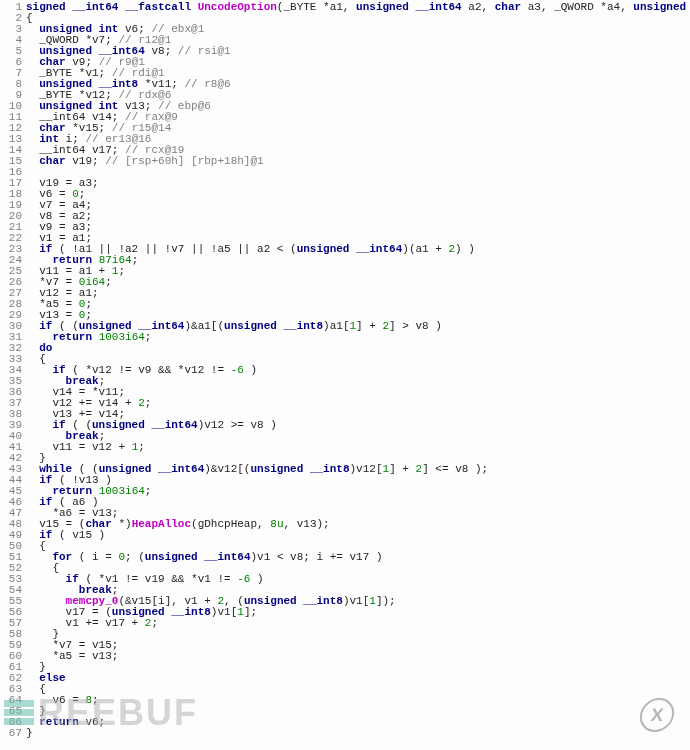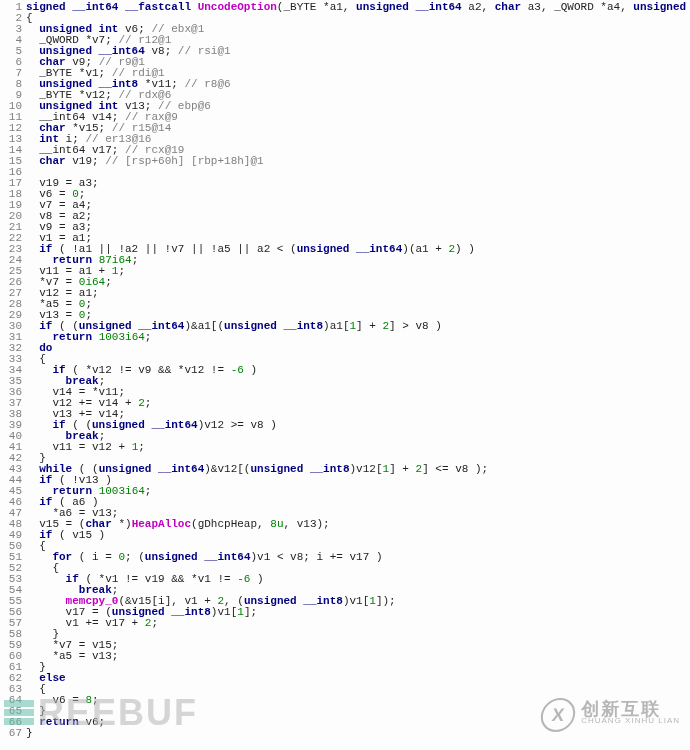--- a/index.html
+++ b/index.html
@@ -105,17 +105,13 @@
       <span></span>
       <span></span>
   </span>
   <span>REEBUF</span>
 </div>
 
 <div class="wm-right">
   <div class="logo">
     <span>X</span>
   </div>
-  <div class="txt">
-    <div class="main">创新互联</div>
-    <div class="sub">CHUANG XINHU LIAN</div>
-  </div>
 </div>
 
 </body></html>

